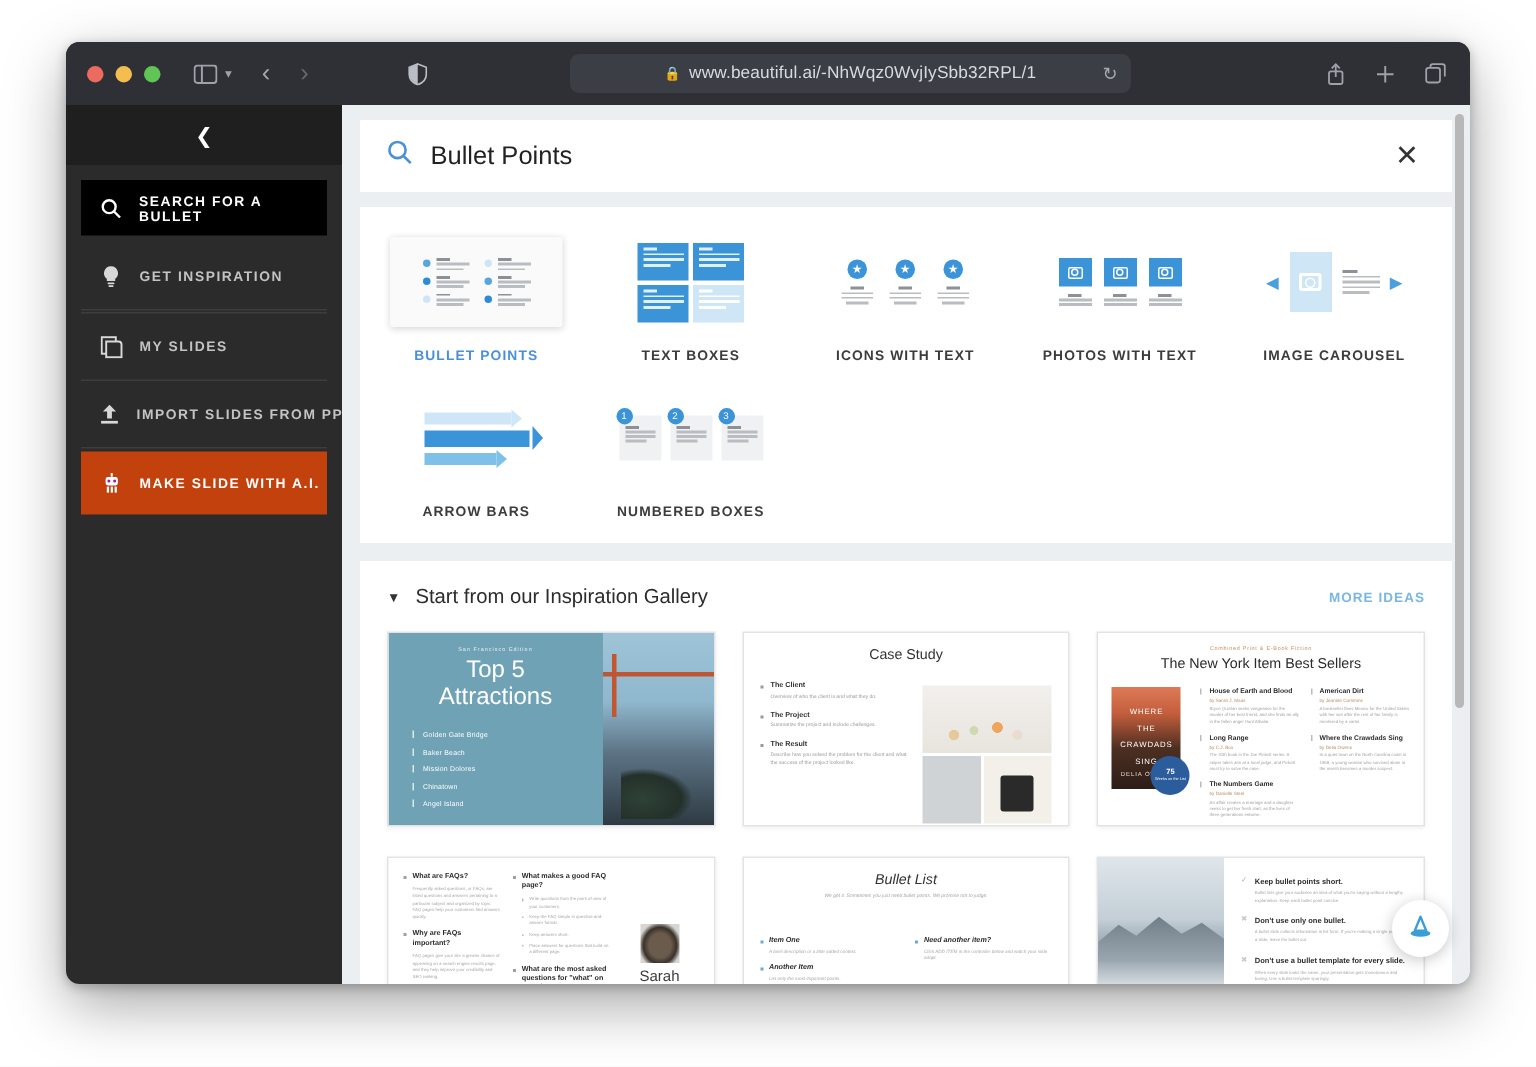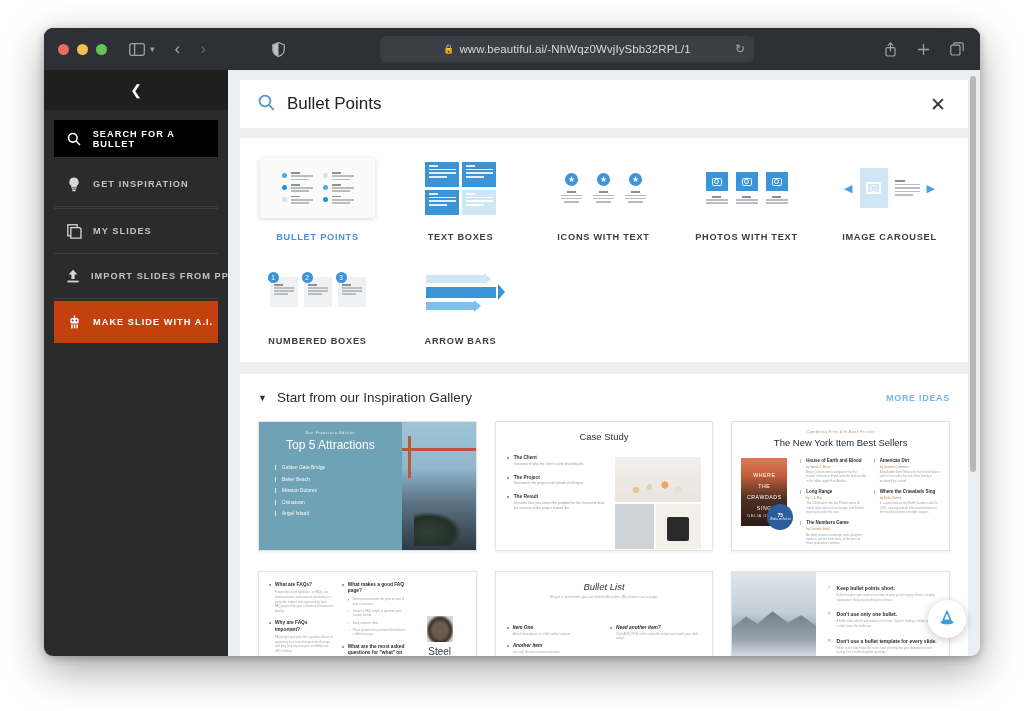--- a/index.html
+++ b/index.html
@@ -330,21 +330,21 @@
     border: 1px solid #e3e3e3;
     box-shadow: 0 1px 3px rgba(0,0,0,.07);
     overflow: hidden;
     position: relative;
   }
 
   
   .c-attr { display: flex; height: 100%; background: #6fa2b5; }
   .c-attr .left { flex: 1; padding: 9px 14px; color: #ffffff; }
   .c-attr .eyebrow { font-size: 3.6px; letter-spacing: .7px; text-align: center; opacity: .85; }
-  .c-attr .t { font-size: 12px; text-align: center; margin-top: 3px; font-weight: 300; }
+  .c-attr .t { font-size: 16px; text-align: center; margin-top: 3px; font-weight: 300; }
   .c-attr ul { list-style: none; margin-top: 13px; }
   .c-attr li {
     font-size: 4.6px; margin-bottom: 6.5px; padding-left: 9px;
     position: relative; letter-spacing: .15px;
   }
   .c-attr li::before {
     content: ""; position: absolute; left: 2px; top: 0;
     width: 1px; height: 5px; background: rgba(255,255,255,.75);
   }
   .c-attr .photo {
@@ -826,20 +826,37 @@
                   <span class="car-arrow">▶</span>
                 </div>
               </div>
               <div class="tpl-label">IMAGE CAROUSEL</div>
             </div>
           </div>
 
           <div class="tpl-row" style="margin-top:14px;">
             <div class="tpl-card">
               <div class="tpl-thumb">
+                <div class="arrows-col">
+                  <div class="arr pale">
+                      <span class="body"></span>
+                    </div>
+                  <div class="arr dark">
+                      <span class="body"></span>
+                    </div>
+                  <div class="arr mid">
+                      <span class="body"></span>
+                    </div>
+                </div>
+              </div>
+              <div class="tpl-label">ARROW BARS</div>
+            </div>
+
+            <div class="tpl-card">
+              <div class="tpl-thumb">
                 <div class="nb-row">
                   <div class="nb-card">
                       <span class="nb-num">1</span>
                       <div class="nb-lines">
                         <i class="short"></i>
                         <i></i>
                         <i></i>
                         <i style="width:70%"></i>
                       </div>
                     </div>
@@ -857,37 +874,20 @@
                       <div class="nb-lines">
                         <i class="short"></i>
                         <i></i>
                         <i></i>
                         <i style="width:70%"></i>
                       </div>
                     </div>
                 </div>
               </div>
               <div class="tpl-label">NUMBERED BOXES</div>
-            </div>
-
-            <div class="tpl-card">
-              <div class="tpl-thumb">
-                <div class="arrows-col">
-                  <div class="arr pale">
-                      <span class="body"></span>
-                    </div>
-                  <div class="arr dark">
-                      <span class="body"></span>
-                    </div>
-                  <div class="arr mid">
-                      <span class="body"></span>
-                    </div>
-                </div>
-              </div>
-              <div class="tpl-label">ARROW BARS</div>
             </div>
           </div>
         </div>
 
         <div class="gallery-panel">
           <div class="gallery-head">
             <div class="gallery-head-left">
               <span class="caret">▼</span>
               <span class="gallery-title">Start from our Inspiration Gallery</span>
             </div>
@@ -1019,21 +1019,21 @@
                       <div class="sub">Place answers for questions that build on a different page.</div>
                     </div>
                     <div class="q">
                       <div class="qt">What are the most asked questions for "what" on Google?</div>
 
                     </div>
                   </div>
                 </div>
                 <div class="side">
                   <div class="mug"></div>
-                  <div class="lbl">Steel</div>
+                  <div class="lbl">Sarah</div>
                 </div>
               </div>
             </div>
 
             <div class="gal-card">
               <div class="c-bl">
                 <div class="t">Bullet List</div>
                 <div class="sub">We get it. Sometimes you just need bullet points. We promise not to judge.</div>
                 <div class="cols">
                   <div class="col">

